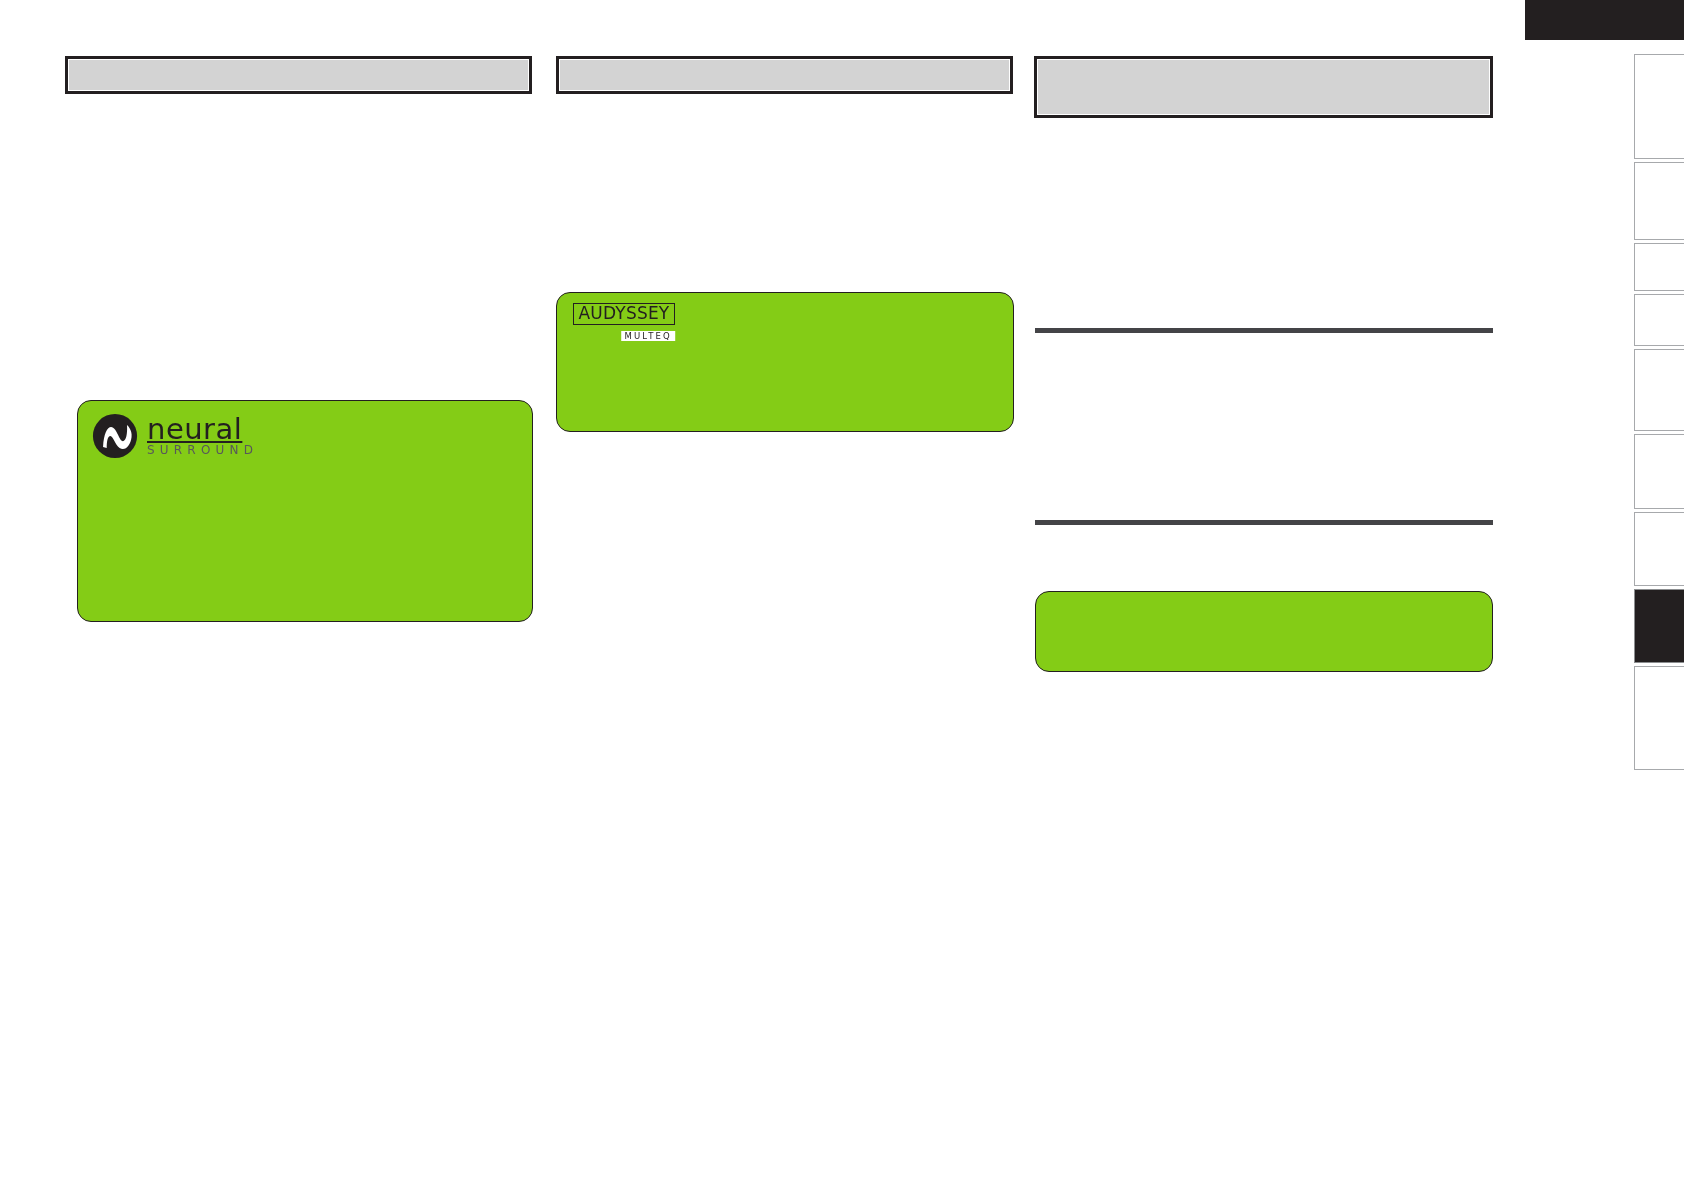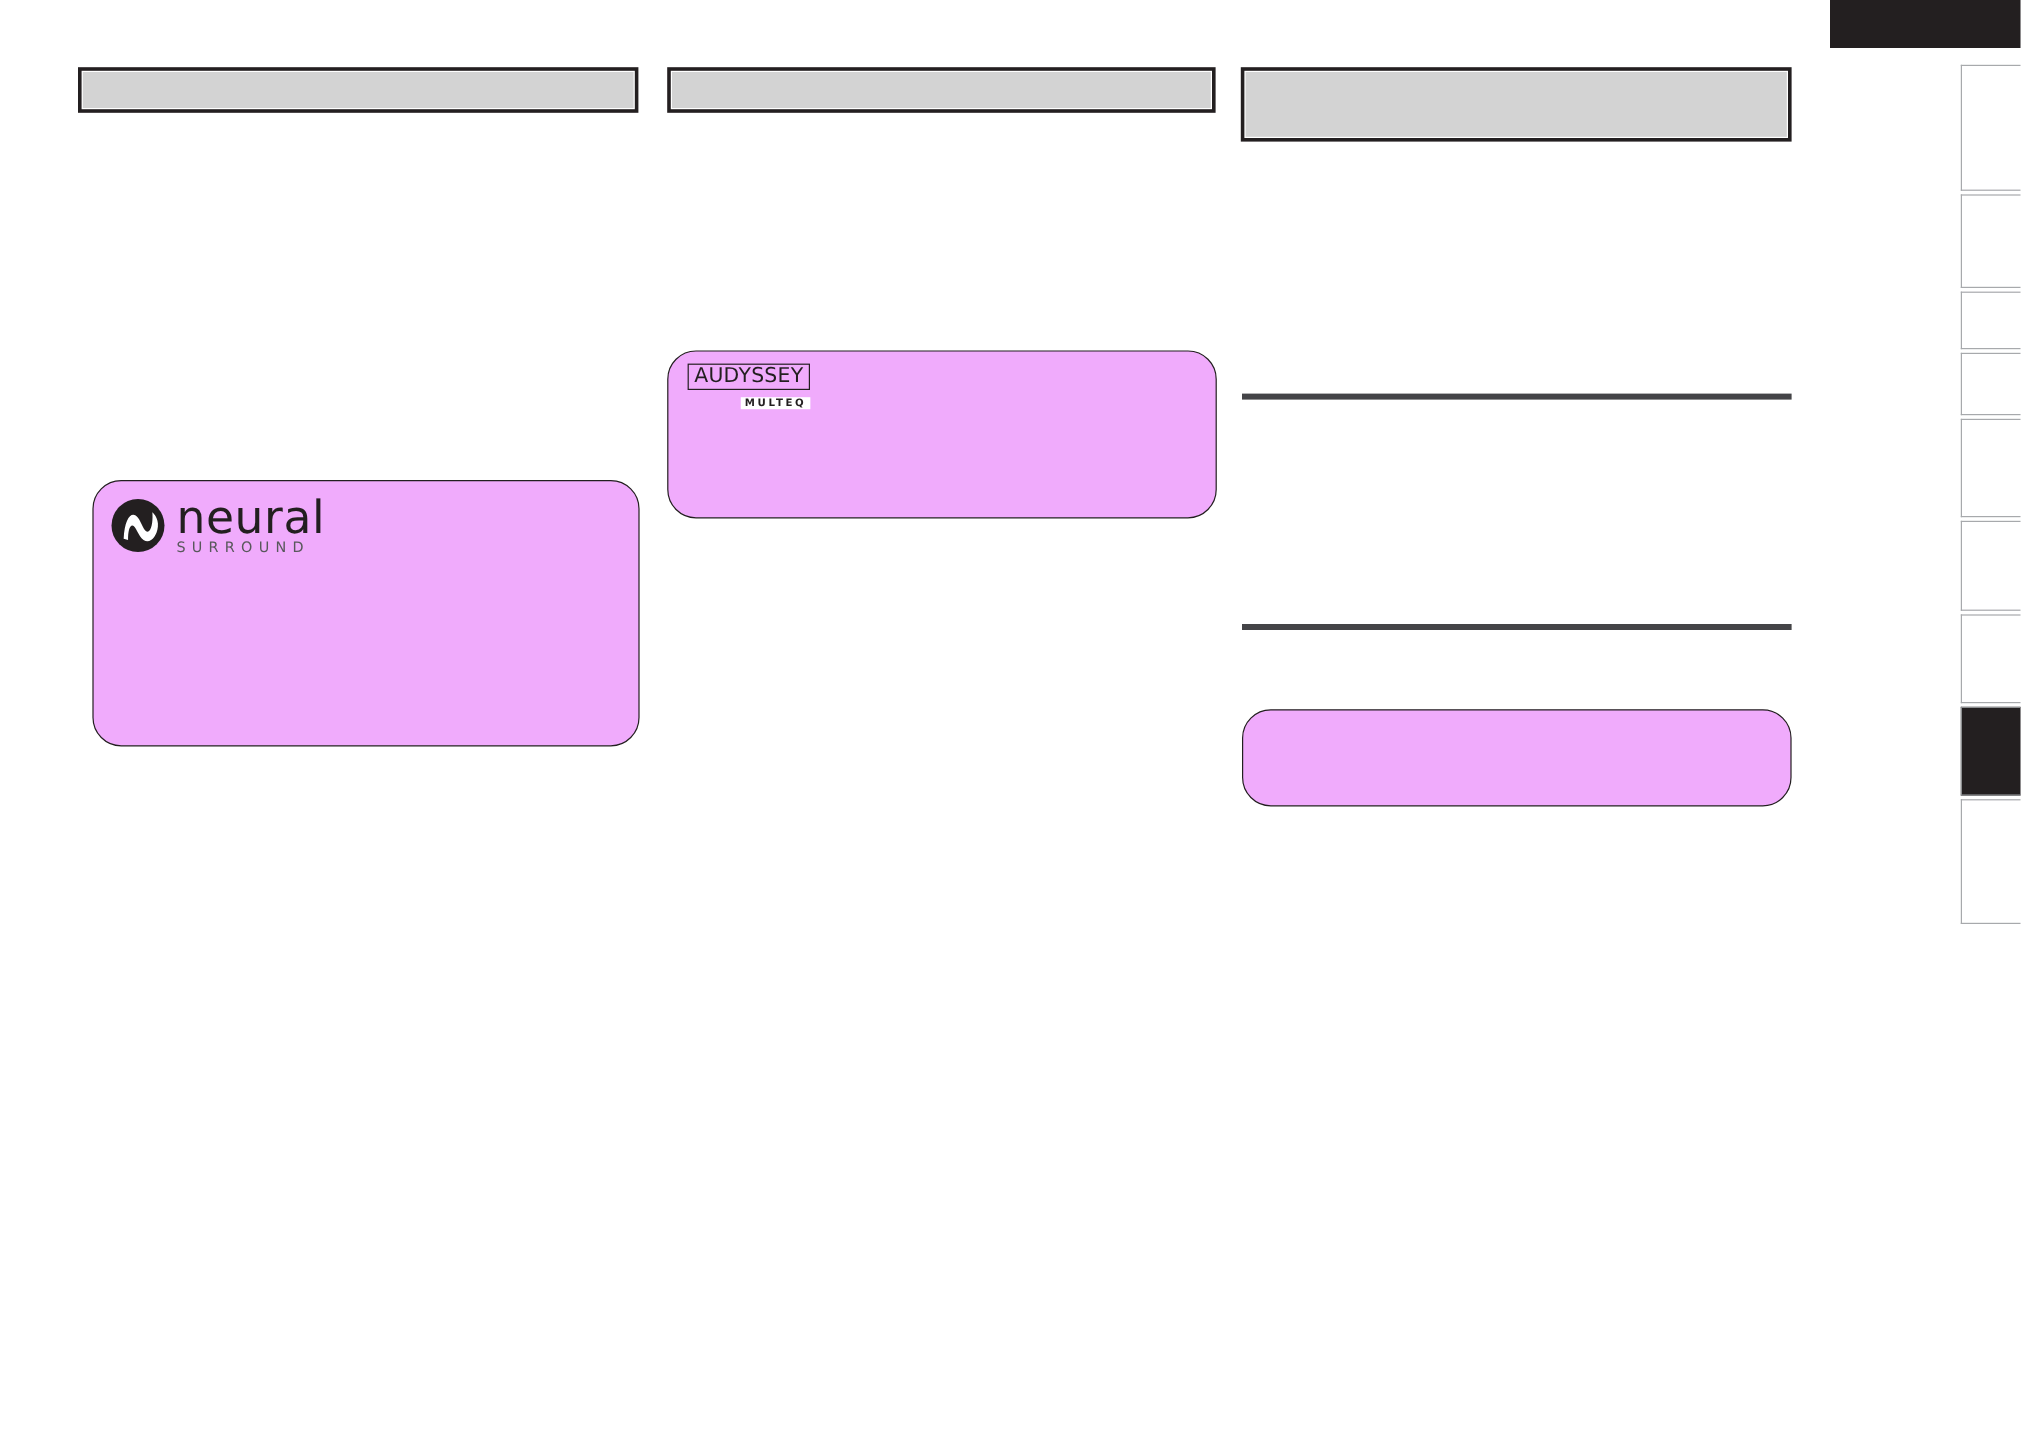--- a/index.html
+++ b/index.html
@@ -51,22 +51,22 @@
     color: #231f20;
     font-weight: bold;
     white-space: pre-line;
     line-height: 1.25;
   }
 
   
   .round-box {
     position: absolute;
     border: 1.4px solid #231f20;
-    border-radius: 24px;
-    background: #f0abfc;
+    border-radius: 14px;
+    background: #84cc16;
     box-sizing: border-box;
   }
 
   
   .rule {
     position: absolute;
     background: #444447;
   }
 
   
@@ -95,26 +95,27 @@
   .neural-mark {
     width: 46px;
     height: 46px;
     flex: 0 0 auto;
   }
   .neural-words {
     margin-left: 9px;
     line-height: 1;
   }
   .neural-words .nw-main {
-    font-size: 38px;
+    font-size: 29px;
     letter-spacing: 0.5px;
     color: #231f20;
     font-family: "DejaVu Sans", sans-serif;
     display: block;
     line-height: 0.95;
+    text-decoration: underline;
   }
   .neural-words .nw-sub {
     font-size: 12px;
     letter-spacing: 5.2px;
     color: #58585b;
     font-family: "DejaVu Sans", sans-serif;
     display: block;
     margin-top: 1px;
   }
 
@@ -131,21 +132,21 @@
     padding: 1px 3px 2px 3px;
     color: #231f20;
     font-family: "DejaVu Sans", sans-serif;
     line-height: 1;
   }
   .aud-bottom {
     position: relative;
     text-align: left;
     font-size: 8.5px;
     letter-spacing: 2.2px;
-    font-weight: bold;
+    font-weight: normal;
     color: #231f20;
     font-family: "DejaVu Sans", sans-serif;
     margin-top: -4px;
     background: #ffffff;
     display: inline-block;
     left: 50%;
     transform: translateX(-50%);
     padding: 0 3px;
   }
 

